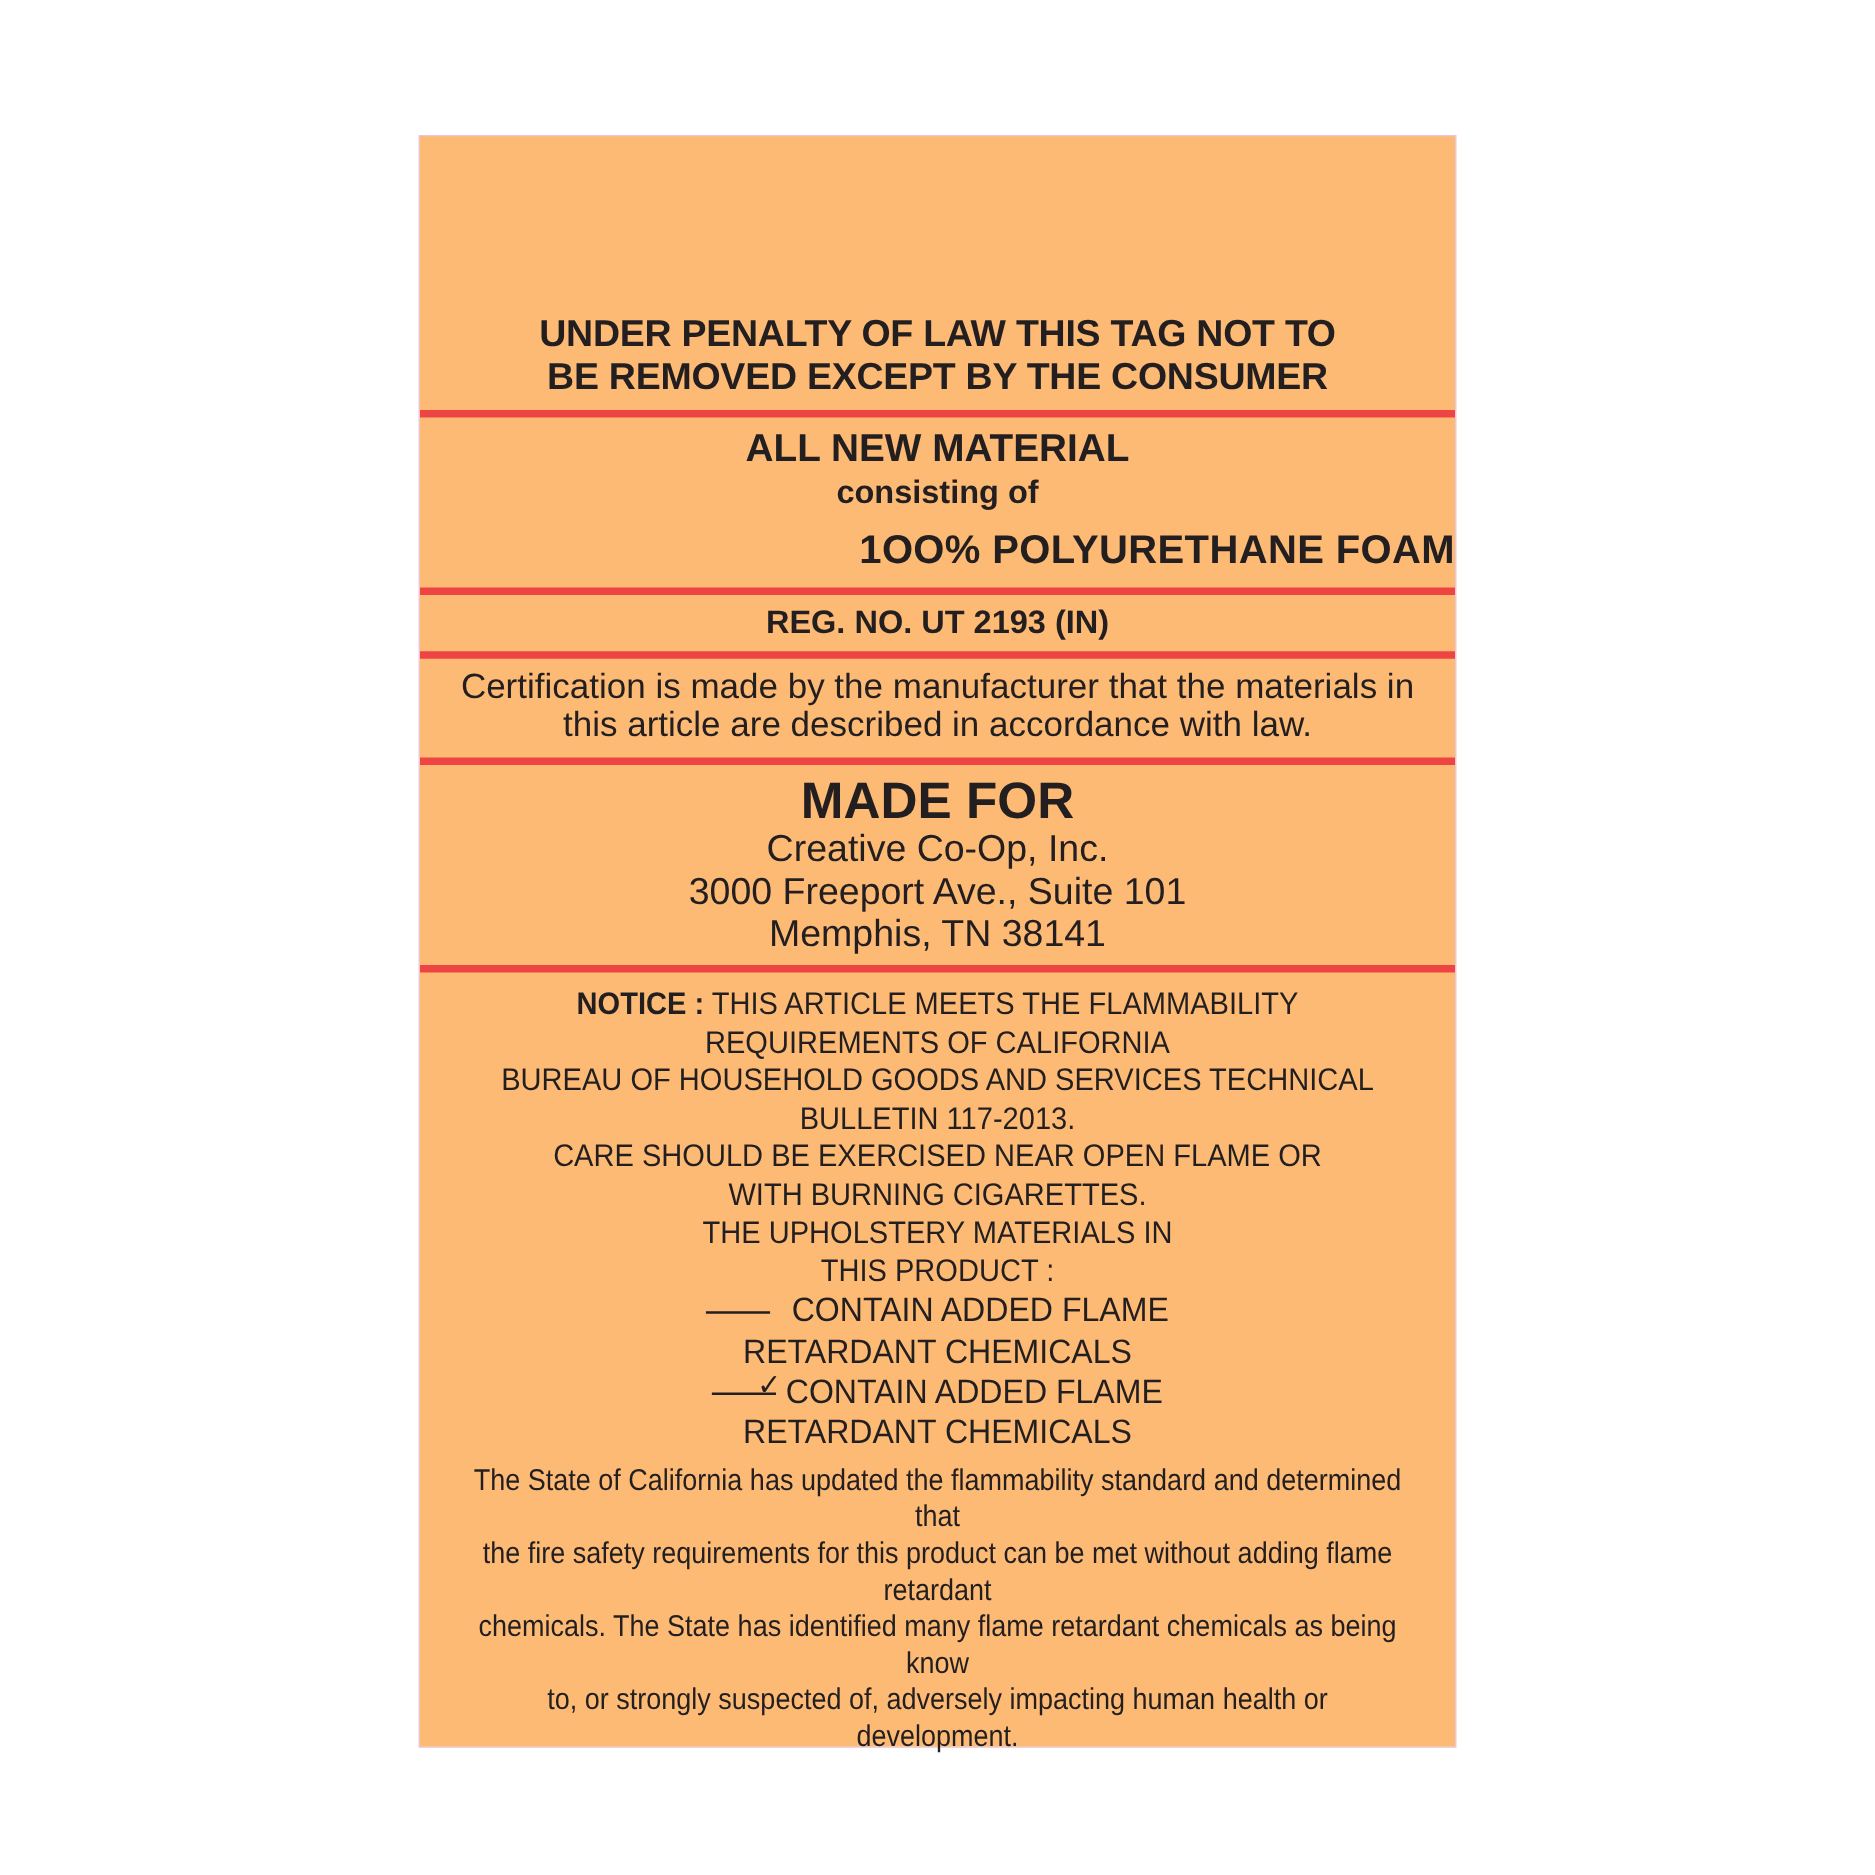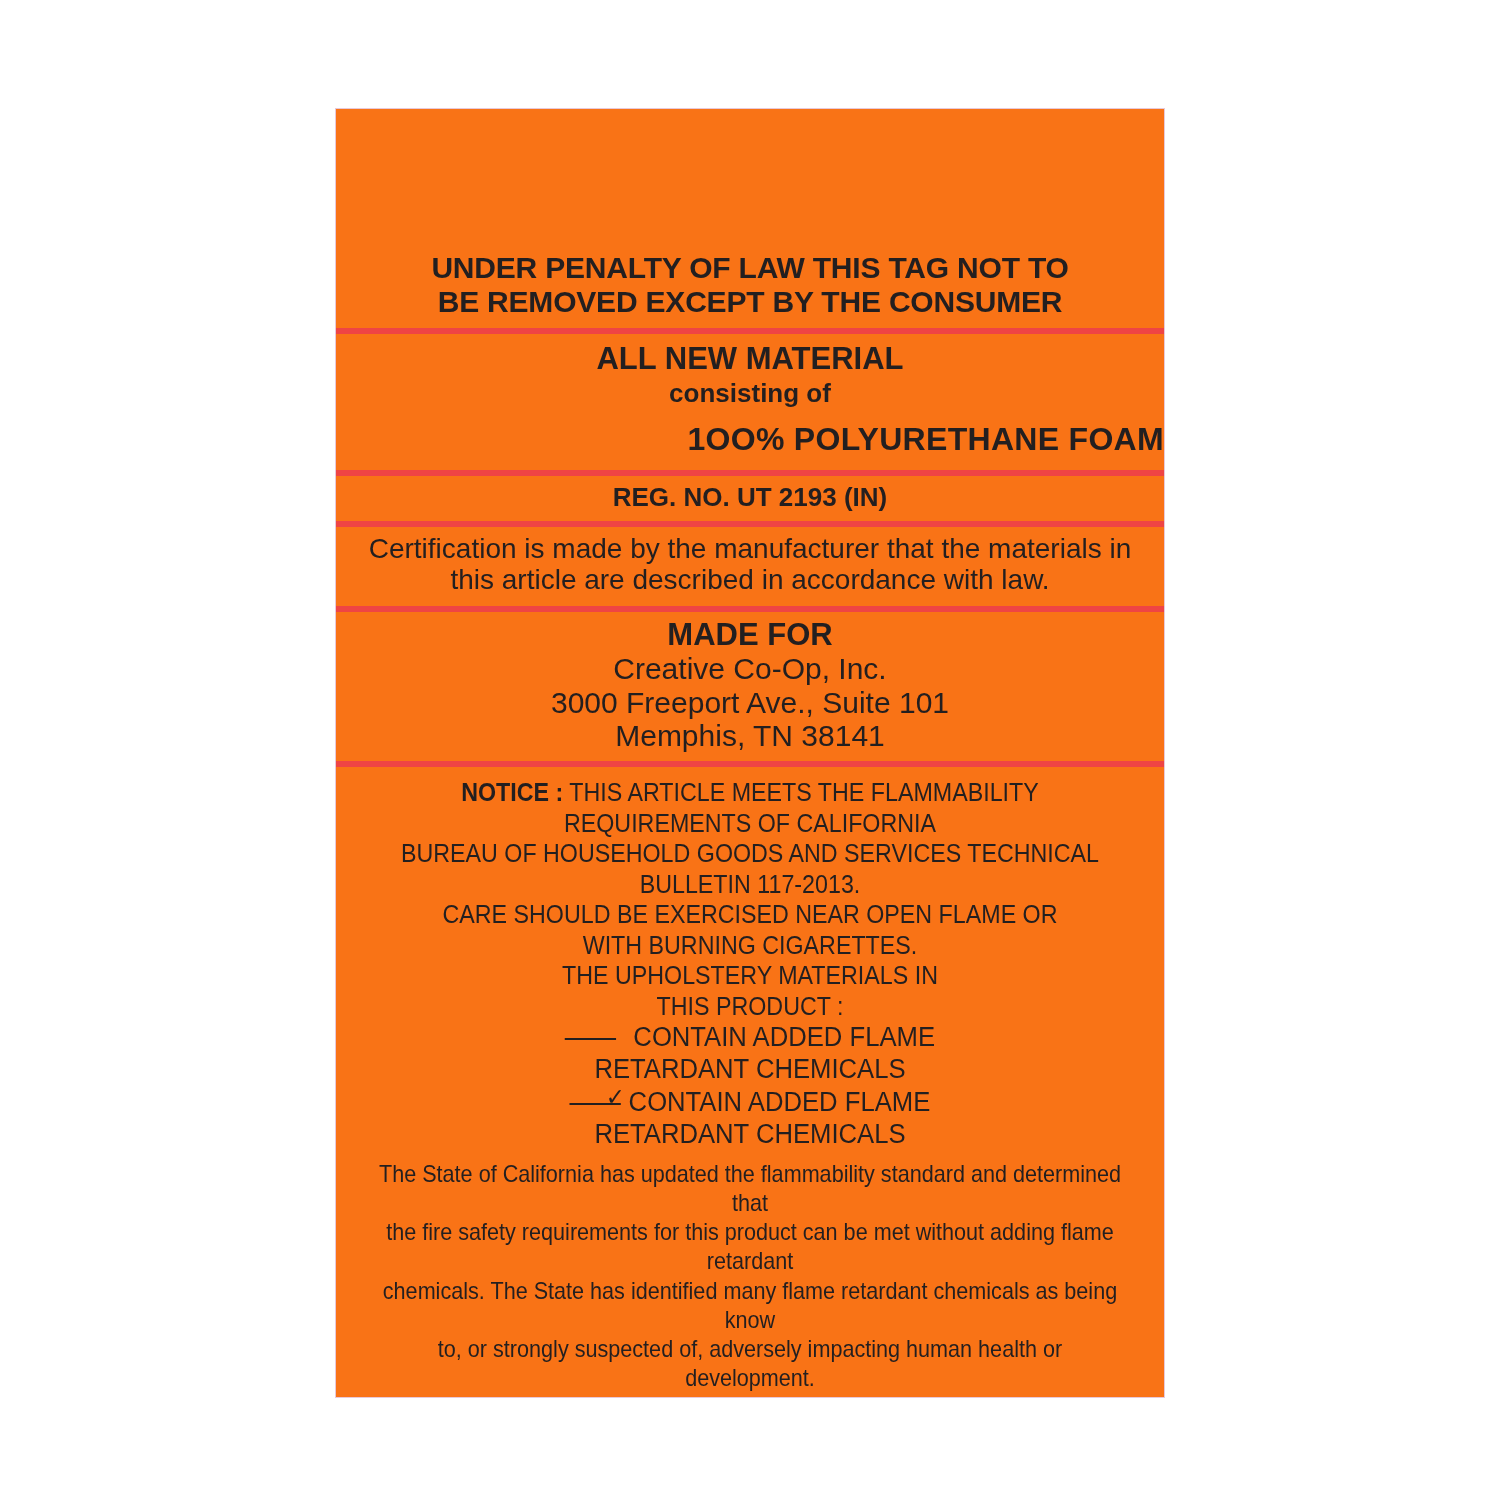--- a/index.html
+++ b/index.html
@@ -15,21 +15,21 @@
     position: relative;
   }
   .label-card {
     position: absolute;
     left: 335px;
     top: 108px;
     width: 830px;
     height: 1290px;
     border: 1px solid #e8c8d8;
     box-sizing: border-box;
-    background: #f97316;
+    background: #fdba74;
   }
   .spacer-top {
     height: 142px;
   }
   .row {
     border-top: 6px solid #ef4444;
     box-sizing: border-box;
     text-align: center;
   }
   .row.first {
@@ -83,21 +83,21 @@
   .sec-cert .line {
     font-size: 28px;
     line-height: 1.1;
   }
   
   .sec-madefor {
     padding: 6px 0 8px 0;
   }
   .madefor-title {
     font-weight: bold;
-    font-size: 31px;
+    font-size: 41px;
   }
   .madefor-line {
     font-size: 30px;
     line-height: 1.12;
   }
   
   .sec-delivery {
     padding: 8px 0 6px 0;
   }
   .delivery-line {

